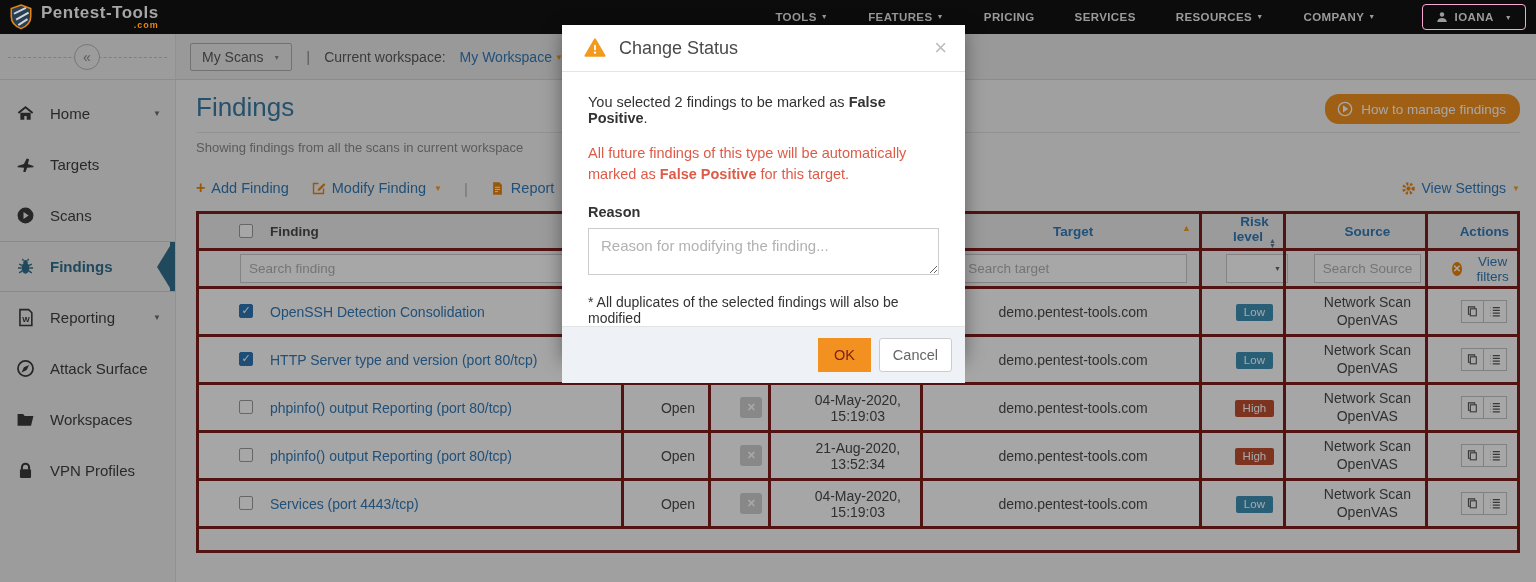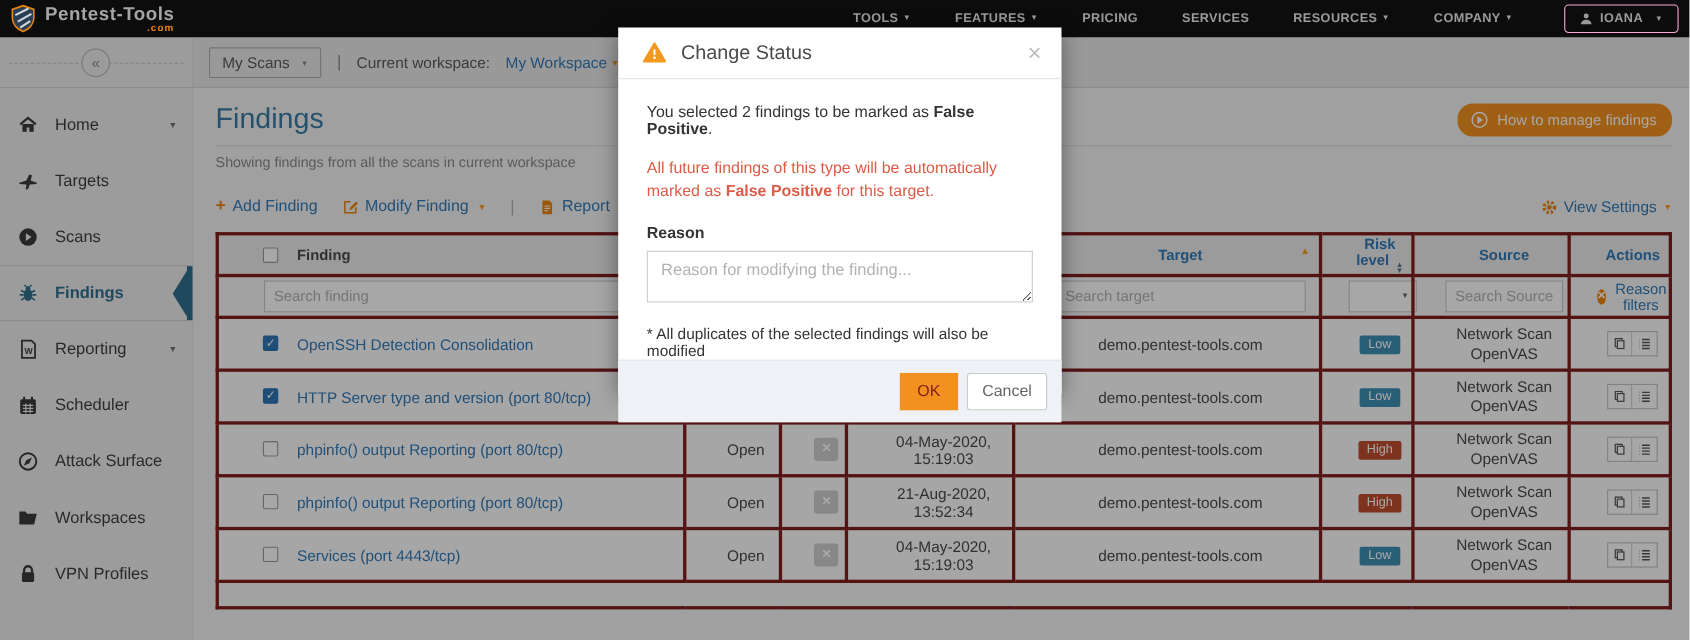--- a/index.html
+++ b/index.html
@@ -217,30 +217,20 @@
         </div>
         <div class="side-item">
           <span class="sicon">
             <svg viewBox="0 0 24 24">
               <path d="M5 2h11l4 4v16H5z" fill="none" stroke-width="2"></path>
               <text x="8" y="18" font-size="10" font-weight="bold" stroke="none">W</text>
             </svg>
           </span>
           <span>Reporting</span>
           <span class="schev">▼</span>
-        </div>
-        <div class="side-item">
-          <span class="sicon">
-            <svg viewBox="0 0 24 24">
-              <rect x="3" y="5" width="18" height="17" rx="2" stroke="none"></rect>
-              <path d="M7.5 2v5M16.5 2v5" fill="none" stroke-width="2.4"></path>
-              <path d="M6 12h12M6 15.5h12M6 19h12M9.5 10v11M14.5 10v11" fill="none" stroke="#ededed" stroke-width="1.4"></path>
-            </svg>
-          </span>
-          <span>Scheduler</span>
         </div>
         <div class="side-item">
           <span class="sicon">
             <svg viewBox="0 0 24 24">
               <circle cx="12" cy="12" r="9.5" fill="none" stroke-width="2.2"></circle>
               <path d="M16.5 7.5l-3 6.5-6.5 3 3-6.5z" stroke="none"></path>
             </svg>
           </span>
           <span>Attack Surface</span>
         </div>
@@ -365,21 +355,21 @@
           <td><input class="f-target" type="text" placeholder="Search target" style=""></td>
           <td>
                 <div class="f-risk">
                   <span class="chev">▼</span>
                 </div>
               </td>
           <td><input class="f-source" type="text" placeholder="Search Source" style=""></td>
           <td>
             <span class="clear-filters">
               <span class="clear-x">✕</span>
-              <span>Reason filters</span>
+              <span>View filters</span>
             </span>
           </td>
         </tr>
         </tbody>
           <tbody>
             <tr class="data-row">
               <td class="cell-finding">
                 <div class="finding-wrap">
                   <div class="cb checked"></div>
                   <a class="finding-link">OpenSSH Detection Consolidation</a>

